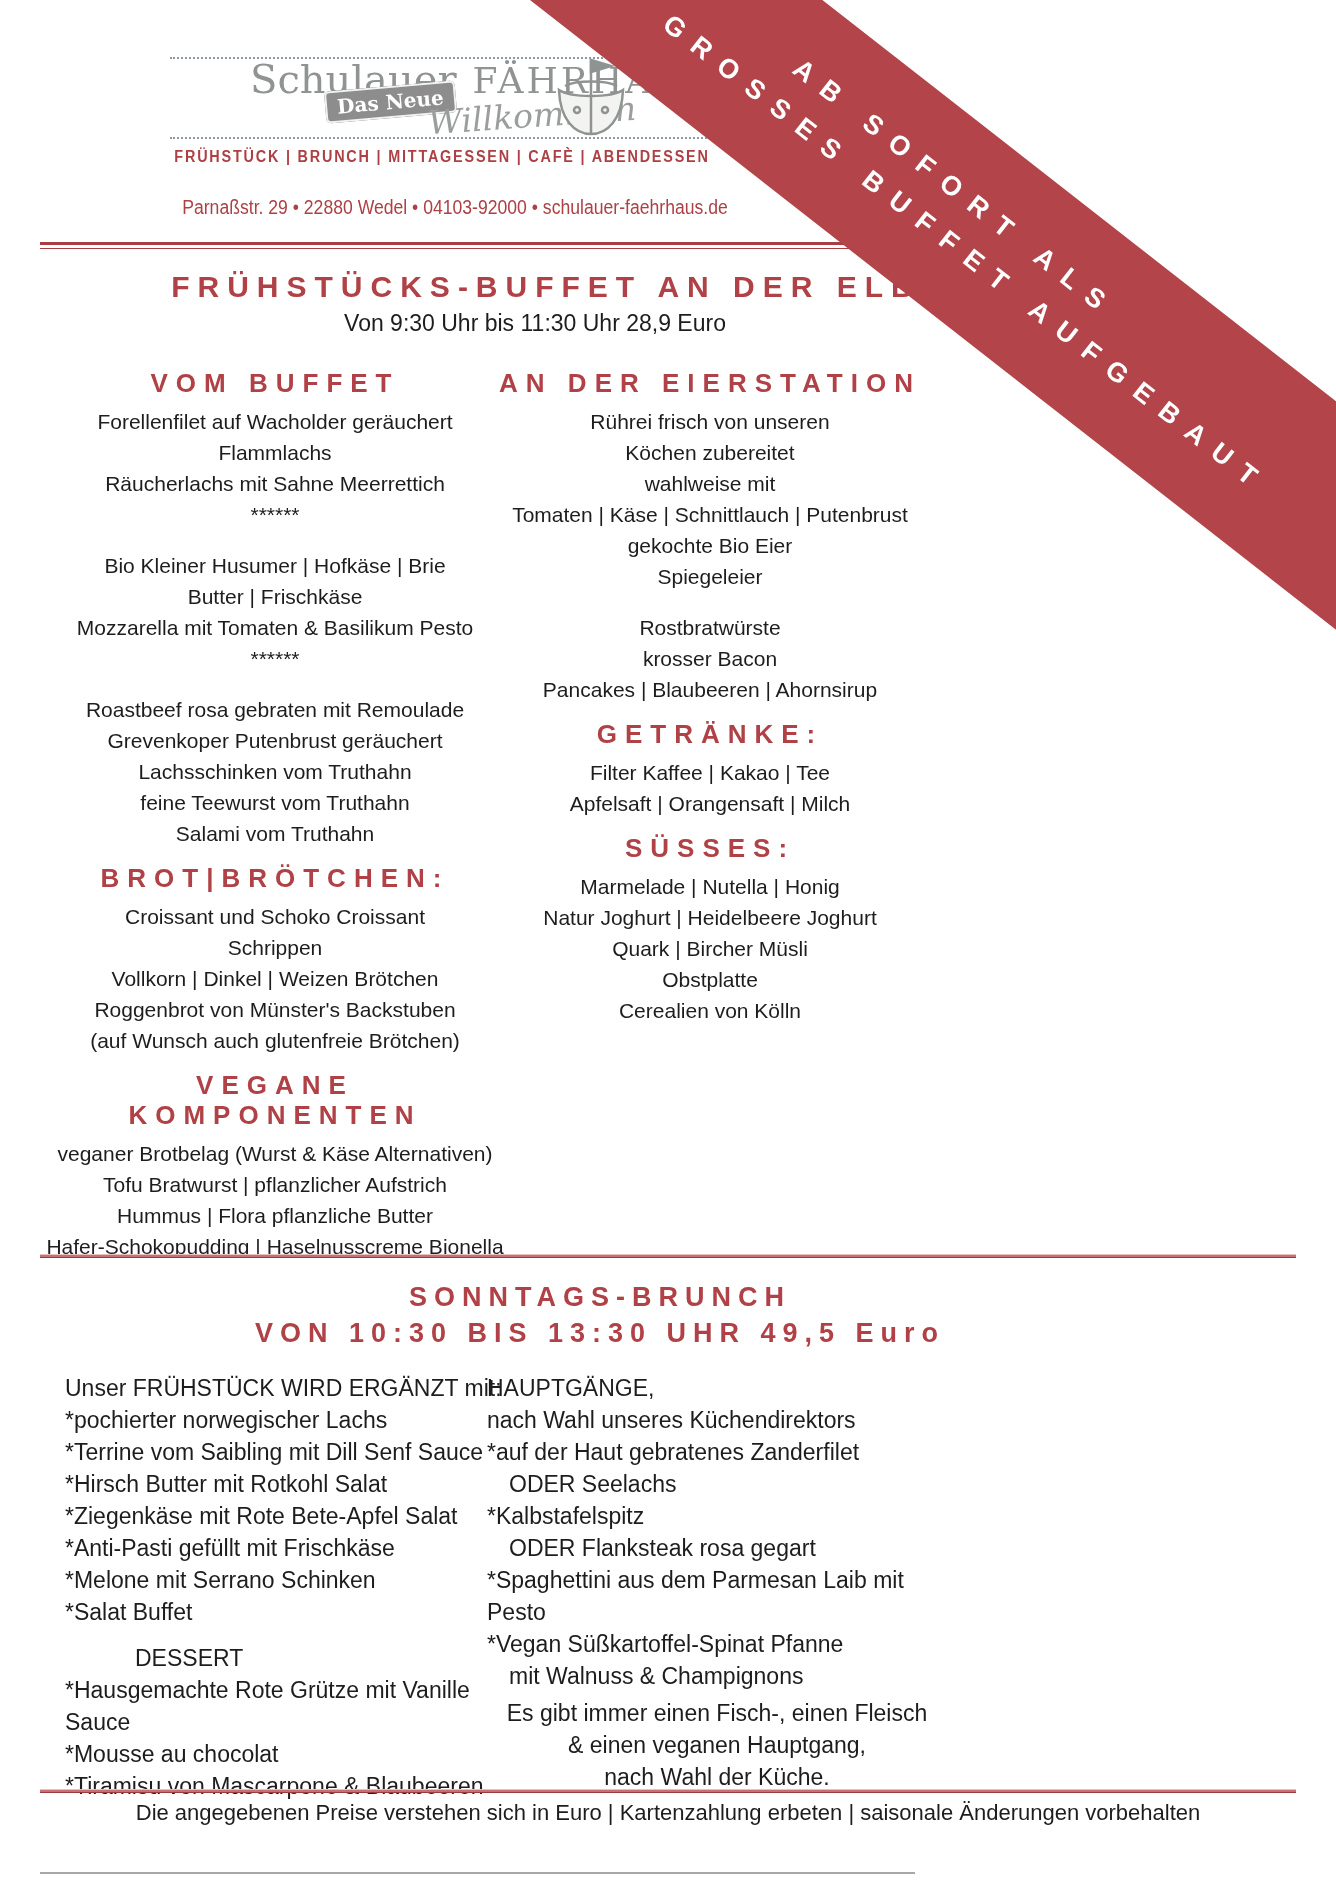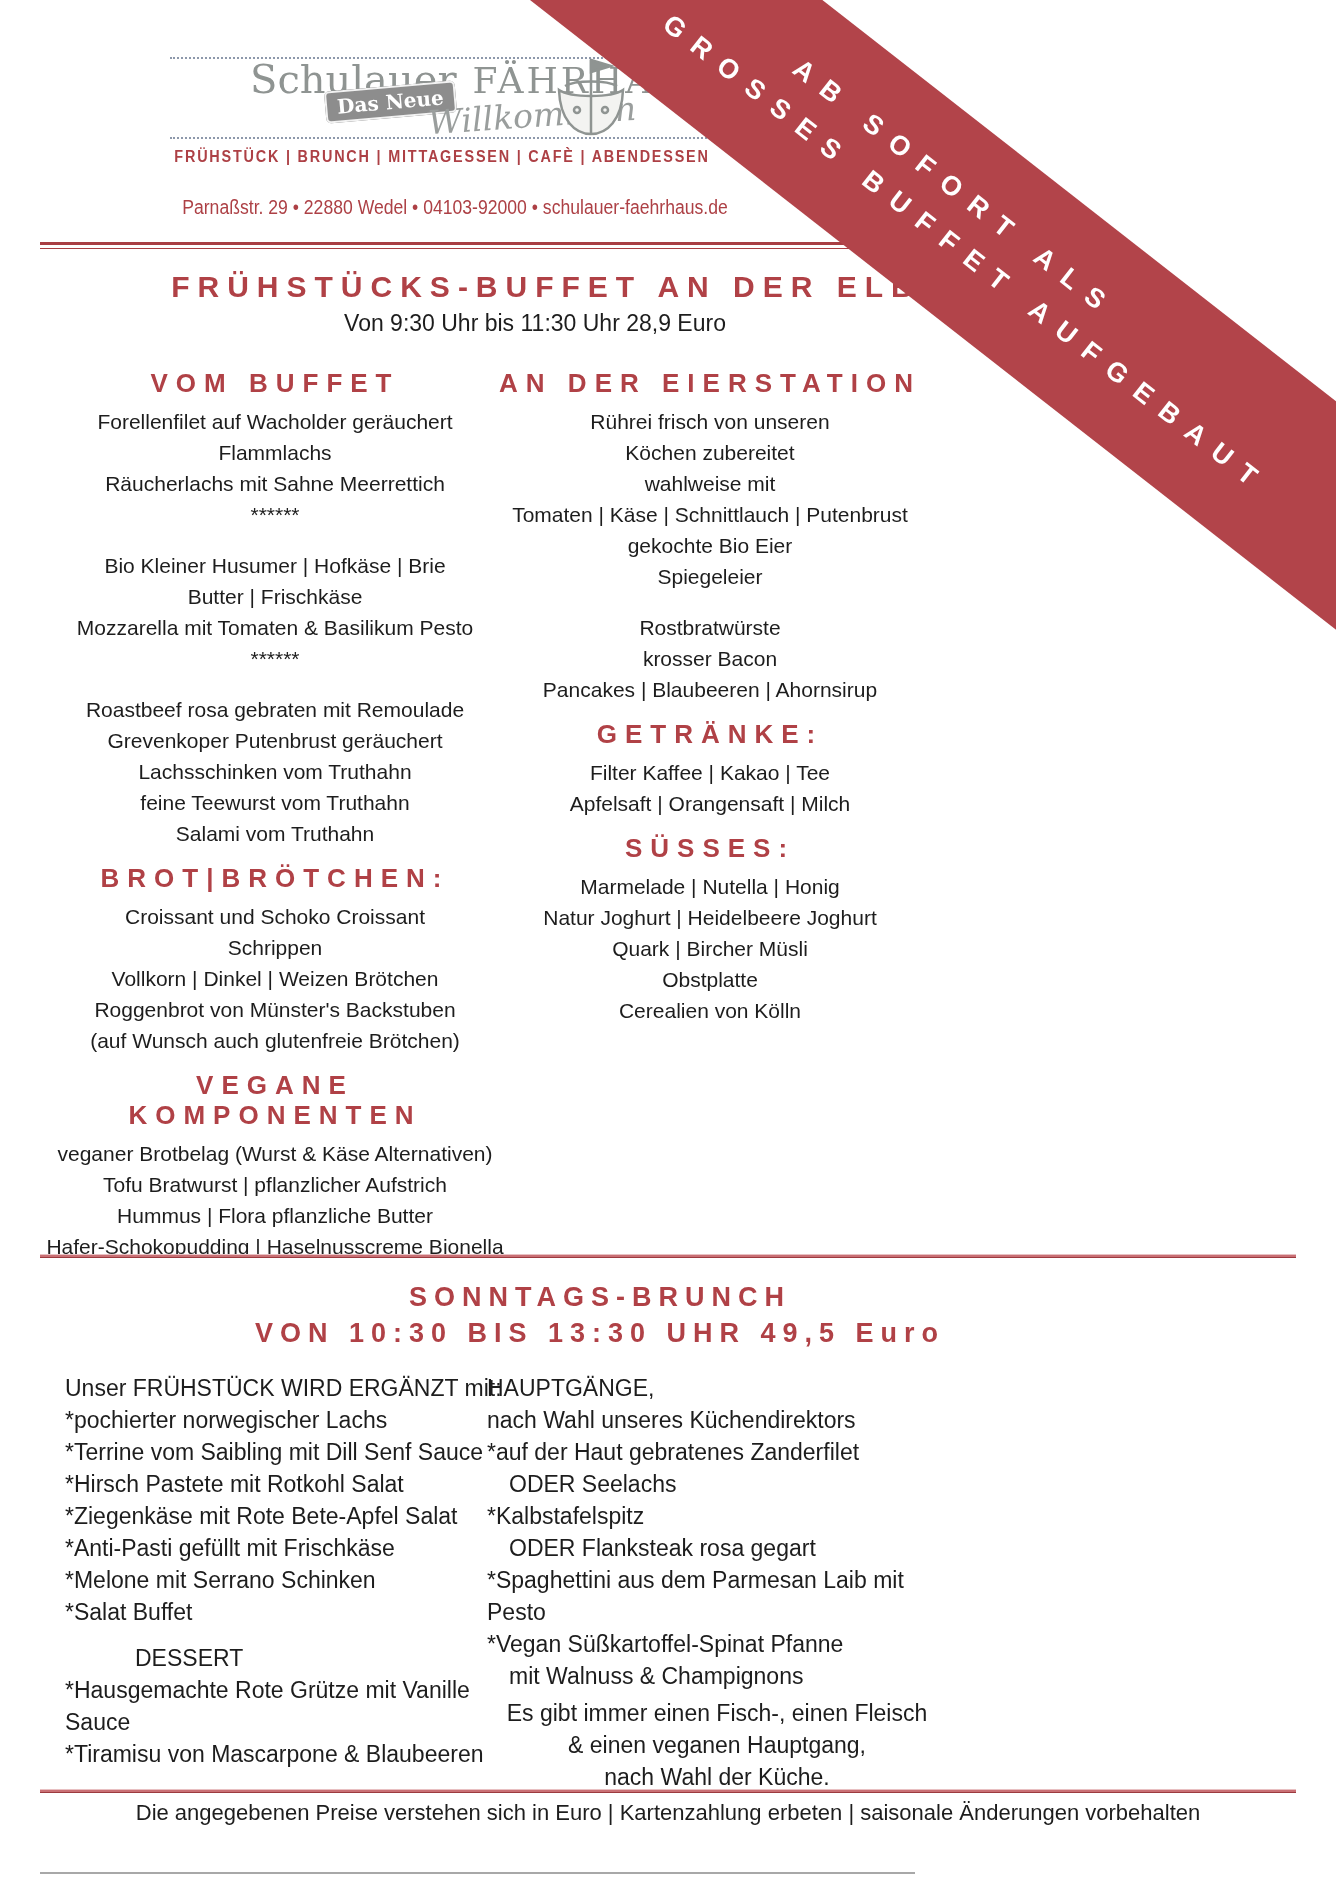--- a/index.html
+++ b/index.html
@@ -183,30 +183,31 @@
 
   <div class="divider"></div>
   <div class="br-title">SONNTAGS-BRUNCH</div>
   <div class="br-sub">VON 10:30 BIS 13:30 UHR 49,5 Euro</div>
 
   <div class="bcol bleft">
     <div>
         <div class="line">Unser FRÜHSTÜCK WIRD ERGÄNZT mit:</div>
         <div class="line">*pochierter norwegischer Lachs</div>
         <div class="line">*Terrine vom Saibling mit Dill Senf Sauce</div>
-        <div class="line">*Hirsch Pastete mit Rotkohl Salat</div>
+        <div class="line">*Hirsch Butter mit Rotkohl Salat</div>
         <div class="line">*Ziegenkäse mit Rote Bete-Apfel Salat</div>
         <div class="line">*Anti-Pasti gefüllt mit Frischkäse</div>
         <div class="line">*Melone mit Serrano Schinken</div>
         <div class="line">*Salat Buffet</div>
       </div>
     <div class="dessert-block">
       <div class="line indent-lg">DESSERT</div>
       <div>
           <div class="line">*Hausgemachte Rote Grütze mit Vanille Sauce</div>
+          <div class="line">*Mousse au chocolat</div>
           <div class="line">*Tiramisu von Mascarpone &amp; Blaubeeren</div>
         </div>
     </div>
   </div>
 
   <div class="bcol bright">
     <div>
         <div class="line">HAUPTGÄNGE,</div>
         <div class="line">nach Wahl unseres Küchendirektors</div>
         <div class="line">*auf der Haut gebratenes Zanderfilet</div>

